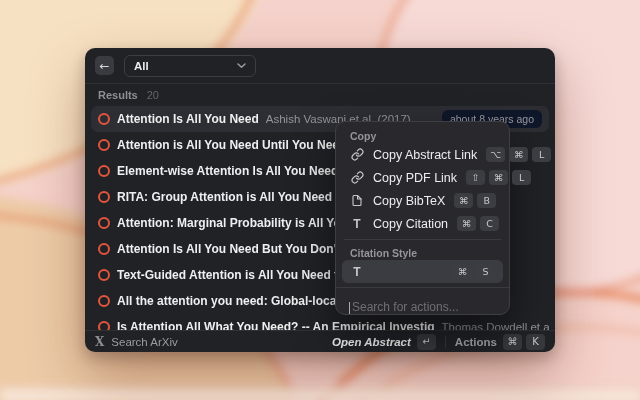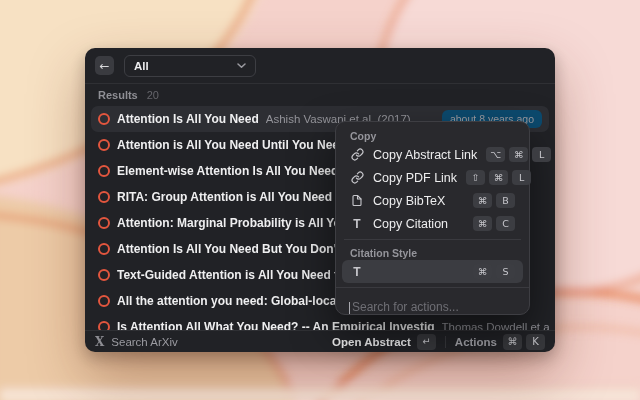--- a/index.html
+++ b/index.html
@@ -30,35 +30,35 @@
     padding:0 13px;font-size:11px;font-weight:700;color:#8f8f95;}
   .results-bar .count{color:#65656b;font-weight:400;}
   .list{height:224px;flex:none;overflow:hidden;padding:0 6px;box-sizing:border-box;}
   .row{height:26px;display:flex;align-items:center;gap:7px;padding:0 7px;
     border-radius:7px;white-space:nowrap;overflow:hidden;}
   .row.selected{background:#2d2e33;}
   .ring{width:12px;height:12px;flex:none;border:2.6px solid #e2563e;border-radius:50%;box-sizing:border-box;}
   .row .title{font-size:12px;font-weight:700;color:#efeff0;flex:none;text-align:right;}
   .row .author{font-size:11.5px;color:#94949a;flex:none;overflow:hidden;}
   .row .spacer{flex:1;min-width:0;}
-  .badge{flex:none;background:#0c4a6e;color:#9b9ba1;font-size:10.5px;
+  .badge{flex:none;background:#0f172a;color:#9b9ba1;font-size:10.5px;
     padding:3px 8px;border-radius:6px;}
   .footer{height:22px;flex:none;margin-top:auto;border-top:1px solid #2f3034;
     display:flex;align-items:center;gap:7px;padding:0 10px;box-sizing:border-box;}
   .arxiv-x{color:#8d8d93;font-size:12px;font-weight:700;font-family:"DejaVu Serif",serif;}
   .footer .app-label{font-size:11.5px;color:#9b9ba1;}
   .footer .right{margin-left:auto;display:flex;align-items:center;gap:6px;}
-  .footer .primary{font-size:11.5px;font-weight:700;color:#ededee;}
+  .footer .primary{font-size:11.5px;font-weight:700;color:#ededee;font-style:italic;}
   .footer .actions-label{font-size:11.5px;font-weight:700;color:#a3a3a9;}
   .vdiv{width:1px;height:12px;background:#37383c;margin:0 3px;}
   .kbd{min-width:11px;height:16px;background:#37383c;border-radius:4px;
     color:#c6c6cb;font-size:10px;line-height:16px;text-align:center;
     padding:0 4px;font-family:"DejaVu Sans",sans-serif;display:inline-block;}
   
-  .menu{position:absolute;left:335px;top:121px;width:195px;z-index:5;
+  .menu{position:absolute;left:335px;top:121px;width:175px;z-index:5;
     background:#29292d;border:1px solid #3e3e43;border-radius:10px;
     box-shadow:0 18px 42px rgba(0,0,0,.5);box-sizing:border-box;
     padding:5px 6px 0 6px;color:#ededee;}
   .menu-header{font-size:10.5px;font-weight:700;color:#95959b;padding:4px 8px 2px;line-height:10px;}
   .menu-item{height:23px;display:flex;align-items:center;gap:9px;padding:0 8px;
     border-radius:6px;font-size:12.5px;font-weight:500;color:#ededee;white-space:nowrap;}
   .menu-item.selected{background:#3b3c41;}
   .mi-icon{width:14px;flex:none;display:flex;align-items:center;justify-content:center;color:#c7c7cc;}
   .ticon{font-size:12px;font-weight:600;color:#c7c7cc;line-height:1;}
   .menu-keys{margin-left:auto;display:flex;gap:4px;}

